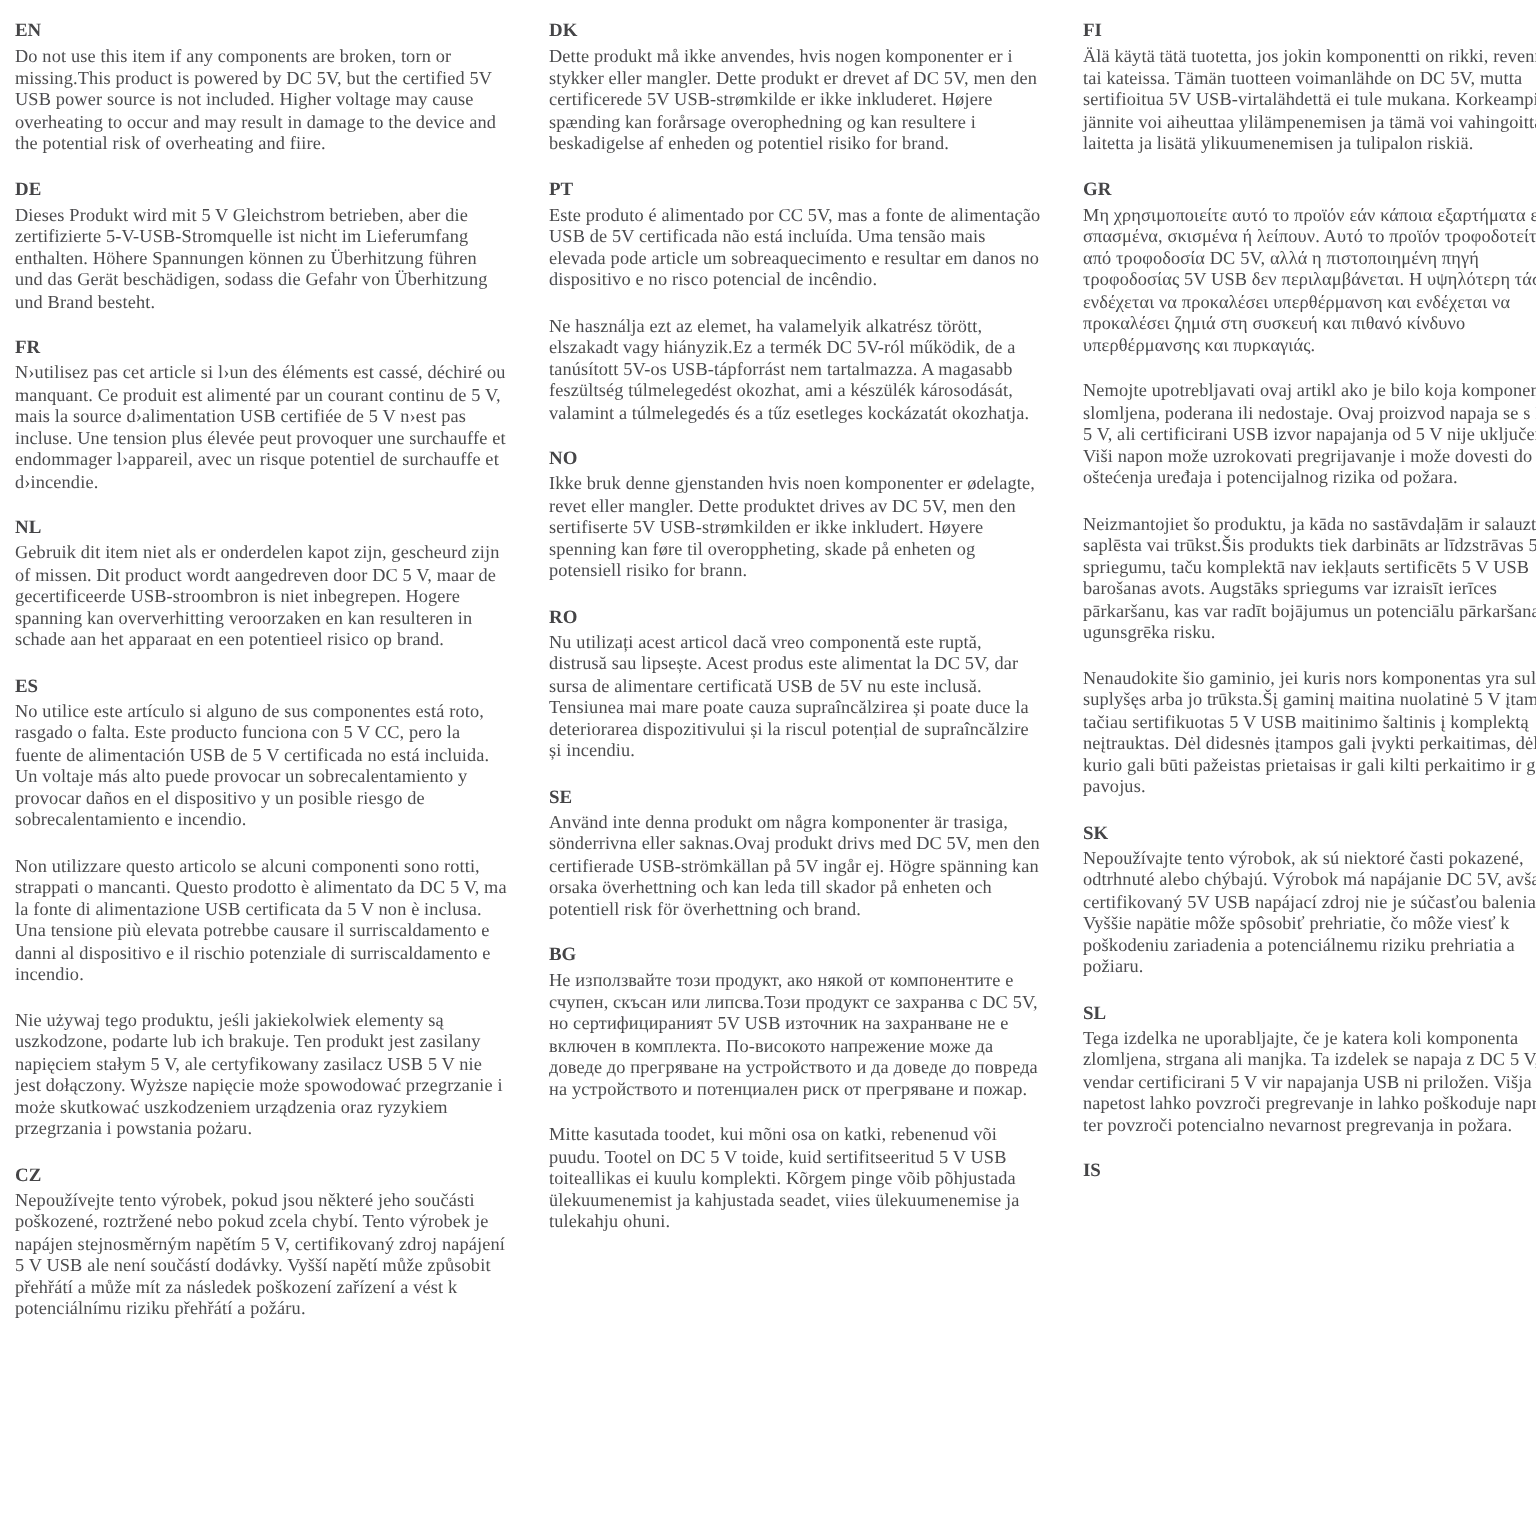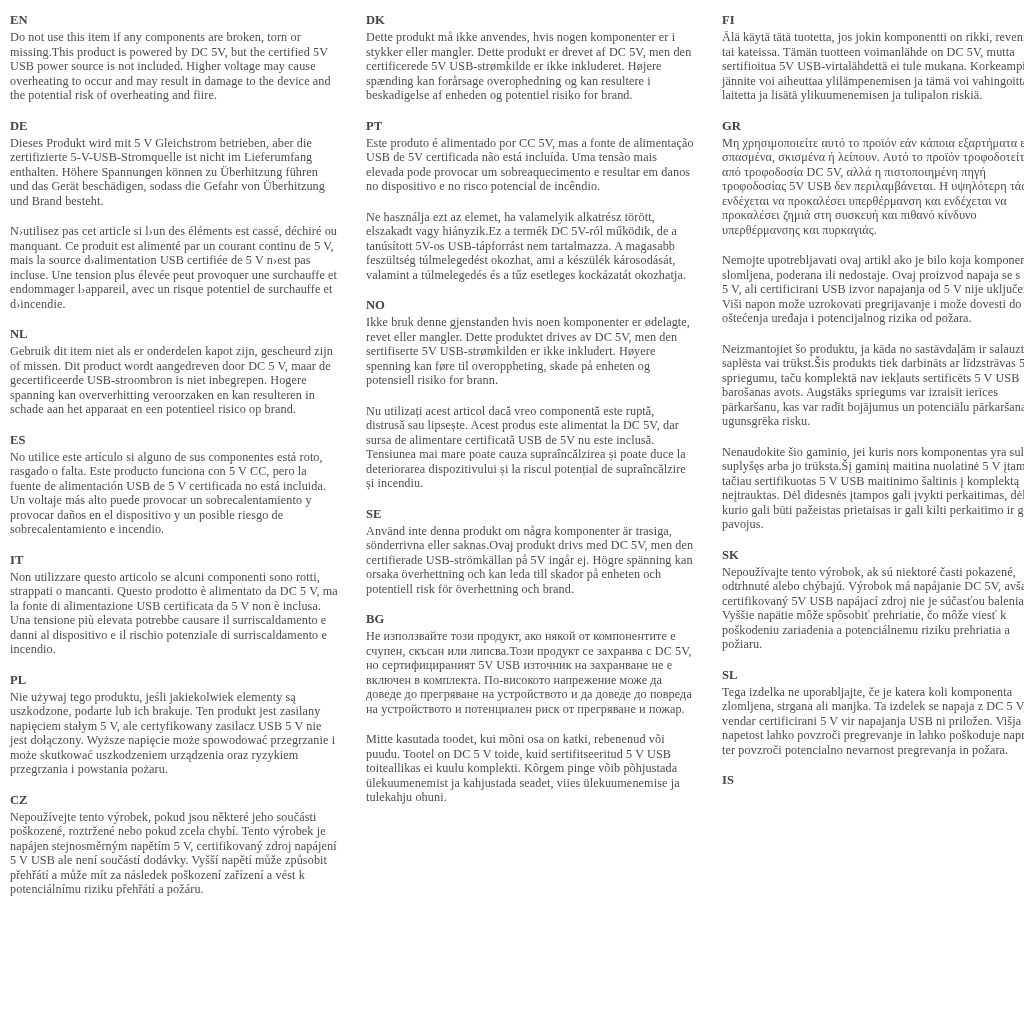--- a/index.html
+++ b/index.html
@@ -45,61 +45,61 @@
   <div class="col">
     <div class="section">
       <h2 class="lang-code">EN</h2>
       <p class="warning-text">Do not use this item if any components are broken, torn or missing.This product is powered by DC 5V, but the certified 5V USB power source is not included. Higher voltage may cause overheating to occur and may result in damage to the device and the potential risk of overheating and fiire.</p>
     </div>
     <div class="section">
       <h2 class="lang-code">DE</h2>
       <p class="warning-text">Dieses Produkt wird mit 5 V Gleichstrom betrieben, aber die zertifizierte 5-V-USB-Stromquelle ist nicht im Lieferumfang enthalten. Höhere Spannungen können zu Überhitzung führen und das Gerät beschädigen, sodass die Gefahr von Überhitzung und Brand besteht.</p>
     </div>
     <div class="section">
+      <h2 class="lang-code">FR</h2>
       <p class="warning-text">N›utilisez pas cet article si l›un des éléments est cassé, déchiré ou manquant. Ce produit est alimenté par un courant continu de 5 V, mais la source d›alimentation USB certifiée de 5 V n›est pas incluse. Une tension plus élevée peut provoquer une surchauffe et endommager l›appareil, avec un risque potentiel de surchauffe et d›incendie.</p>
     </div>
     <div class="section">
       <h2 class="lang-code">NL</h2>
       <p class="warning-text">Gebruik dit item niet als er onderdelen kapot zijn, gescheurd zijn of missen. Dit product wordt aangedreven door DC 5 V, maar de gecertificeerde USB-stroombron is niet inbegrepen. Hogere spanning kan oververhitting veroorzaken en kan resulteren in schade aan het apparaat en een potentieel risico op brand.</p>
     </div>
     <div class="section">
       <h2 class="lang-code">ES</h2>
       <p class="warning-text">No utilice este artículo si alguno de sus componentes está roto, rasgado o falta. Este producto funciona con 5 V CC, pero la fuente de alimentación USB de 5 V certificada no está incluida. Un voltaje más alto puede provocar un sobrecalentamiento y provocar daños en el dispositivo y un posible riesgo de sobrecalentamiento e incendio.</p>
     </div>
     <div class="section">
-      <h2 class="lang-code">IT</h2>
       <p class="warning-text">Non utilizzare questo articolo se alcuni componenti sono rotti, strappati o mancanti. Questo prodotto è alimentato da DC 5 V, ma la fonte di alimentazione USB certificata da 5 V non è inclusa. Una tensione più elevata potrebbe causare il surriscaldamento e danni al dispositivo e il rischio potenziale di surriscaldamento e incendio.</p>
     </div>
     <div class="section">
-      <h2 class="lang-code">PL</h2>
       <p class="warning-text">Nie używaj tego produktu, jeśli jakiekolwiek elementy są uszkodzone, podarte lub ich brakuje. Ten produkt jest zasilany napięciem stałym 5 V, ale certyfikowany zasilacz USB 5 V nie jest dołączony. Wyższe napięcie może spowodować przegrzanie i może skutkować uszkodzeniem urządzenia oraz ryzykiem przegrzania i powstania pożaru.</p>
     </div>
     <div class="section">
       <h2 class="lang-code">CZ</h2>
       <p class="warning-text">Nepoužívejte tento výrobek, pokud jsou některé jeho součásti poškozené, roztržené nebo pokud zcela chybí. Tento výrobek je napájen stejnosměrným napětím 5 V, certifikovaný zdroj napájení 5 V USB ale není součástí dodávky. Vyšší napětí může způsobit přehřátí a může mít za následek poškození zařízení a vést k potenciálnímu riziku přehřátí a požáru.</p>
     </div>
   </div>
 
   <div class="col">
     <div class="section">
       <h2 class="lang-code">DK</h2>
       <p class="warning-text">Dette produkt må ikke anvendes, hvis nogen komponenter er i stykker eller mangler. Dette produkt er drevet af DC 5V, men den certificerede 5V USB-strømkilde er ikke inkluderet. Højere spænding kan forårsage overophedning og kan resultere i beskadigelse af enheden og potentiel risiko for brand.</p>
     </div>
     <div class="section">
       <h2 class="lang-code">PT</h2>
-      <p class="warning-text">Este produto é alimentado por CC 5V, mas a fonte de alimentação USB de 5V certificada não está incluída. Uma tensão mais elevada pode provocar um sobreaquecimento e resultar em danos no dispositivo e no risco potencial de incêndio.</p>
+      <p class="warning-text">Este produto é alimentado por CC 5V, mas a fonte de alimentação USB de 5V certificada não está incluída. Uma tensão mais elevada pode article um sobreaquecimento e resultar em danos no dispositivo e no risco potencial de incêndio.</p>
     </div>
     <div class="section">
       <p class="warning-text">Ne használja ezt az elemet, ha valamelyik alkatrész törött, elszakadt vagy hiányzik.Ez a termék DC 5V-ról működik, de a tanúsított 5V-os USB-tápforrást nem tartalmazza. A magasabb feszültség túlmelegedést okozhat, ami a készülék károsodását, valamint a túlmelegedés és a tűz esetleges kockázatát okozhatja.</p>
     </div>
     <div class="section">
       <h2 class="lang-code">NO</h2>
       <p class="warning-text">Ikke bruk denne gjenstanden hvis noen komponenter er ødelagte, revet eller mangler. Dette produktet drives av DC 5V, men den sertifiserte 5V USB-strømkilden er ikke inkludert. Høyere spenning kan føre til overoppheting, skade på enheten og potensiell risiko for brann.</p>
     </div>
     <div class="section">
+      <h2 class="lang-code">RO</h2>
       <p class="warning-text">Nu utilizați acest articol dacă vreo componentă este ruptă, distrusă sau lipsește. Acest produs este alimentat la DC 5V, dar sursa de alimentare certificată USB de 5V nu este inclusă. Tensiunea mai mare poate cauza supraîncălzirea și poate duce la deteriorarea dispozitivului și la riscul potențial de supraîncălzire și incendiu.</p>
     </div>
     <div class="section">
       <h2 class="lang-code">SE</h2>
       <p class="warning-text">Använd inte denna produkt om några komponenter är trasiga, sönderrivna eller saknas.Ovaj produkt drivs med DC 5V, men den certifierade USB-strömkällan på 5V ingår ej. Högre spänning kan orsaka överhettning och kan leda till skador på enheten och potentiell risk för överhettning och brand.</p>
     </div>
     <div class="section">
       <h2 class="lang-code">BG</h2>
       <p class="warning-text">Не използвайте този продукт, ако някой от компонентите е счупен, скъсан или липсва.Този продукт се захранва с DC 5V, но сертифицираният 5V USB източник на захранване не е включен в комплекта. По-високото напрежение може да доведе до прегряване на устройството и да доведе до повреда на устройството и потенциален риск от прегряване и пожар.</p>
     </div>

